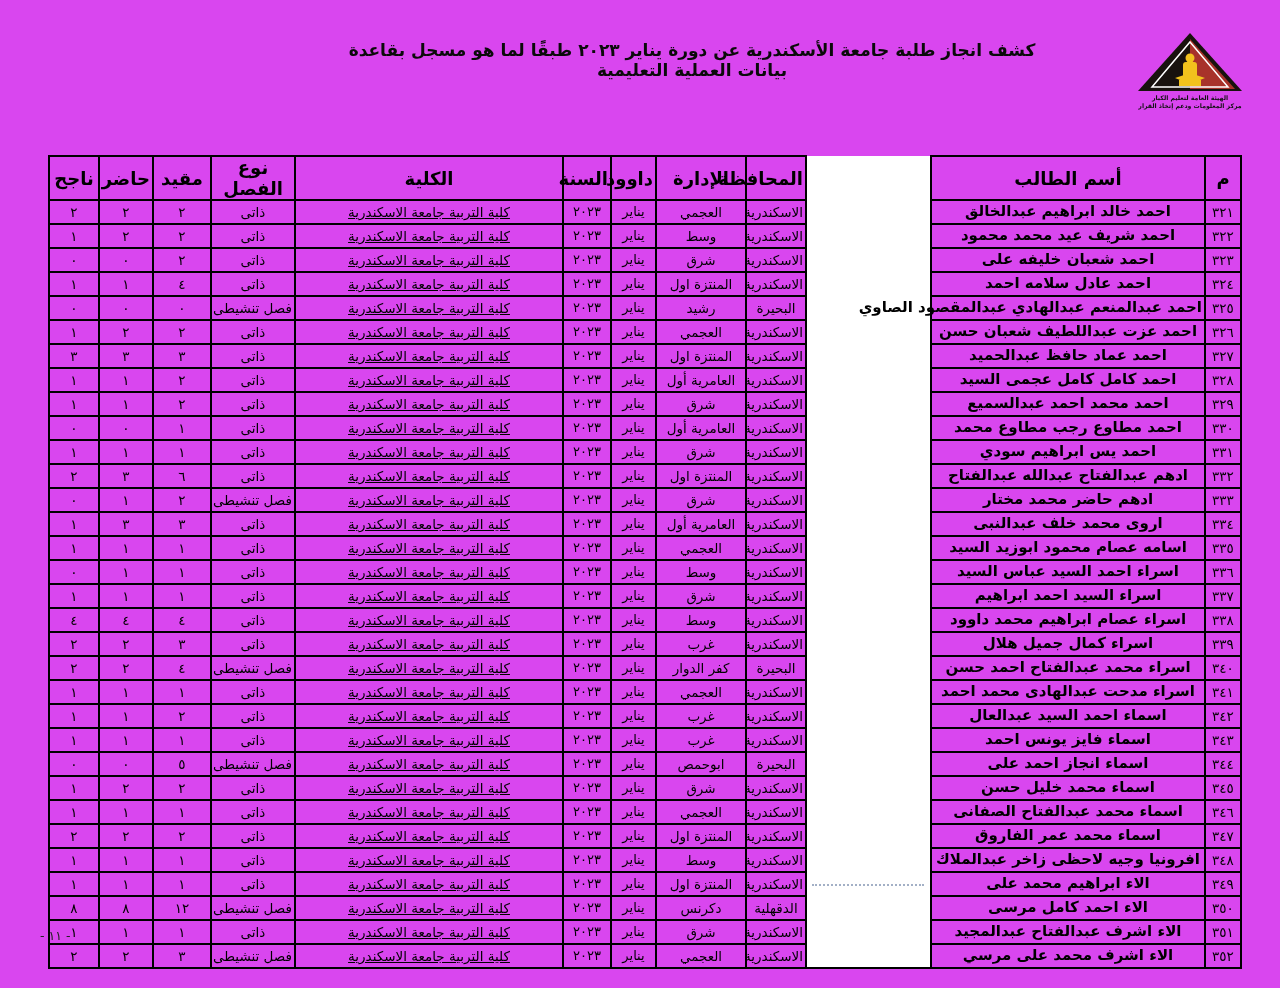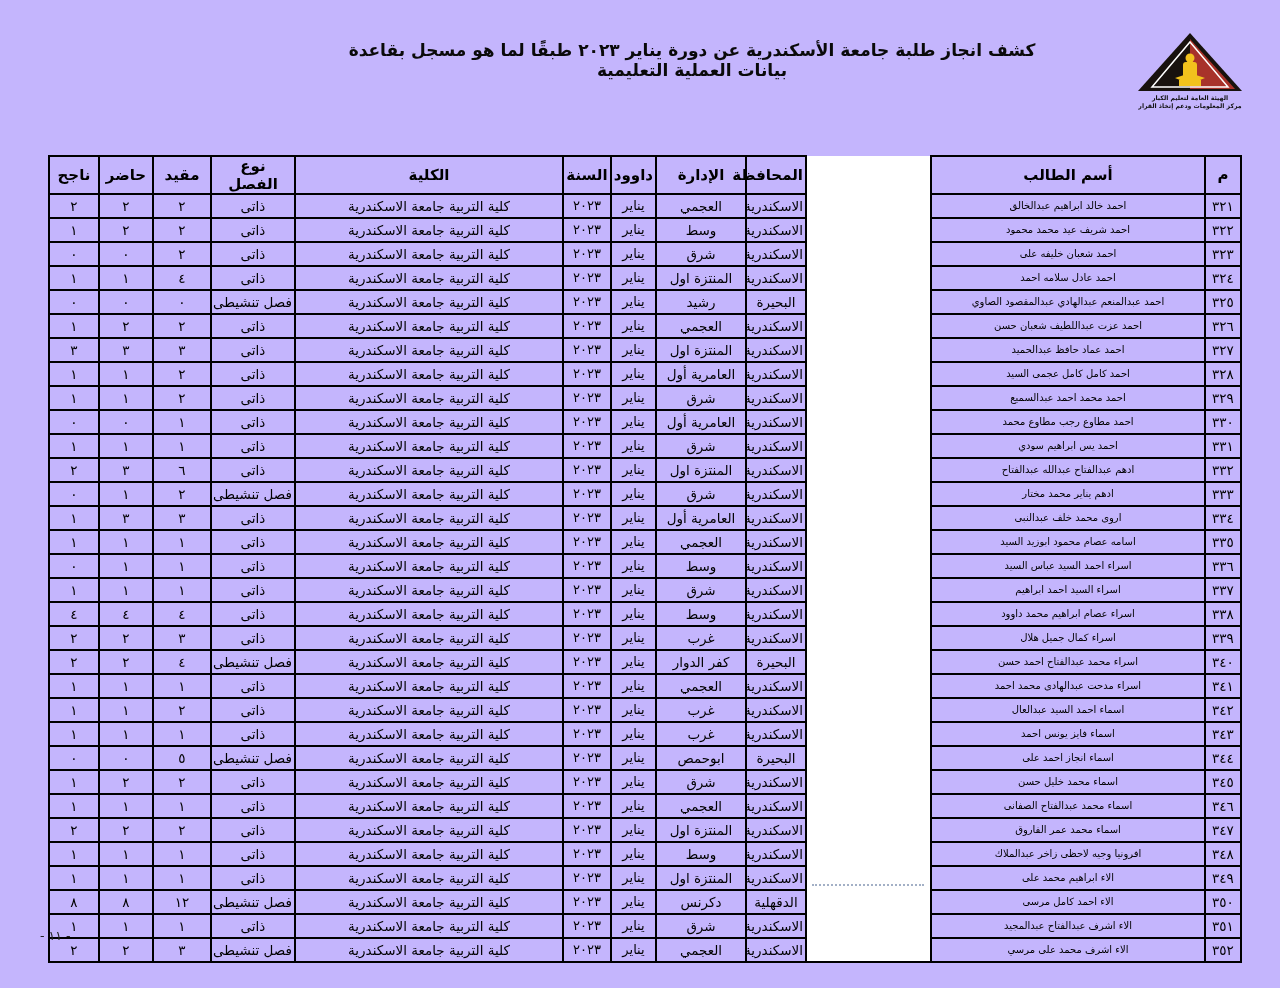--- a/index.html
+++ b/index.html
@@ -1,41 +1,41 @@
 <!DOCTYPE html>
 <html lang="ar"><head>
 <meta charset="utf-8">
 <style>
   html,body{margin:0;padding:0;background:#ffffff;}
   .page{
-    position:relative;width:1280px;height:988px;background:#c4b5fd;overflow:hidden;
+    position:relative;width:1280px;height:988px;background:#d946ef;overflow:hidden;
     font-family:"DejaVu Sans",sans-serif;color:#000;
   }
   
   .doc-title{
     position:absolute;top:40px;right:218px;width:740px;
     direction:rtl;text-align:center;font-weight:bold;font-size:17px;color:#0a0a0a;
     letter-spacing:0px;
   }
   .logo{position:absolute;top:32px;right:30px;width:120px;height:96px;text-align:center;}
   .logo svg{display:block;margin:0 auto;}
   .logo-text{direction:rtl;font-size:6.5px;font-weight:bold;line-height:8px;color:#111;transform:scale(.95);}
   
   .results-table{
     position:absolute;top:155px;left:48px;width:1192px;height:745px;
     border-collapse:collapse;table-layout:fixed;direction:rtl;
   }
   .results-table th,.results-table td{
     border:2px solid #000;text-align:center;vertical-align:middle;
     padding:0 2px;overflow:visible;
   }
-  .results-table th{height:30px;font-size:15px;font-weight:bold;}
+  .results-table th{height:30px;font-size:18px;font-weight:bold;}
   .results-table td{height:22px;font-size:14px;line-height:1.05;}
-  .results-table td.c-name{font-size:10px;white-space:nowrap;}
-  .results-table td.c-college{font-size:13.5px;white-space:nowrap;}
+  .results-table td.c-name{font-size:15px;white-space:nowrap;font-weight:bold;}
+  .results-table td.c-college{font-size:13.5px;white-space:nowrap;text-decoration:underline;}
   .results-table td.c-type{font-size:13.5px;white-space:nowrap;}
   .results-table td.c-gov,.results-table td.c-admin{font-size:13.5px;white-space:nowrap;}
   .results-table td.c-session,.results-table td.c-year{font-size:13px;}
   .results-table td.c-num,.results-table td.c-serial{font-size:13.5px;}
   .results-table th.gap,.results-table td.gap{border:none;background:#fff;}
   .results-table tr:last-child td.gap{border-bottom:2px solid #000;}
   
   .footer-prepared{
     position:absolute;top:916px;right:100px;direction:rtl;
     font-weight:bold;font-size:15.5px;color:#0a0a0a;
@@ -276,21 +276,21 @@
       <td class="c-year">٢٠٢٣</td>
       <td class="c-college">كلية التربية جامعة الاسكندرية</td>
       <td class="c-type">ذاتى</td>
       <td class="c-num">٦</td>
       <td class="c-num">٣</td>
       <td class="c-num">٢</td>
     </tr>
 
     <tr>
       <td class="c-serial">٣٣٣</td>
-      <td class="c-name">ادهم يناير محمد مختار</td>
+      <td class="c-name">ادهم حاضر محمد مختار</td>
       <td class="gap"></td>
       <td class="c-gov">الاسكندرية</td>
       <td class="c-admin">شرق</td>
       <td class="c-session">يناير</td>
       <td class="c-year">٢٠٢٣</td>
       <td class="c-college">كلية التربية جامعة الاسكندرية</td>
       <td class="c-type">فصل تنشيطى</td>
       <td class="c-num">٢</td>
       <td class="c-num">١</td>
       <td class="c-num">٠</td>

